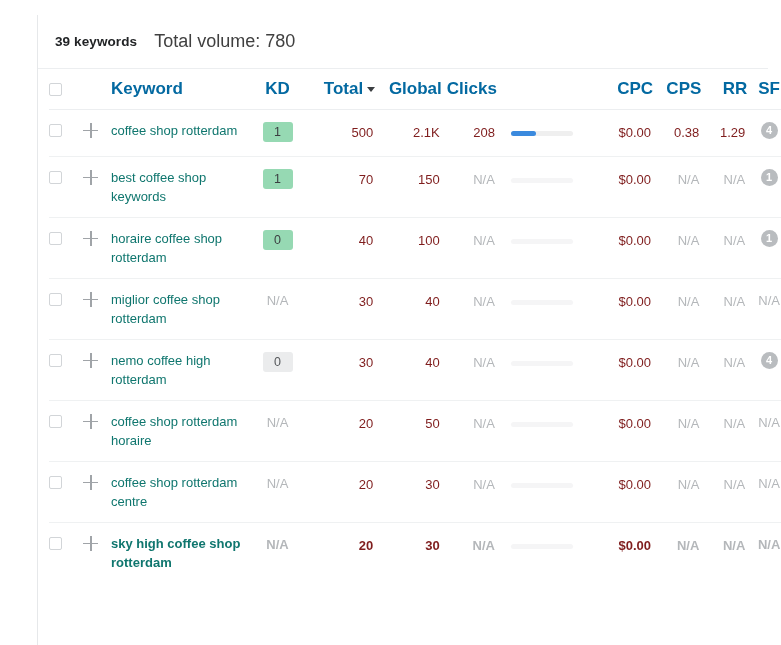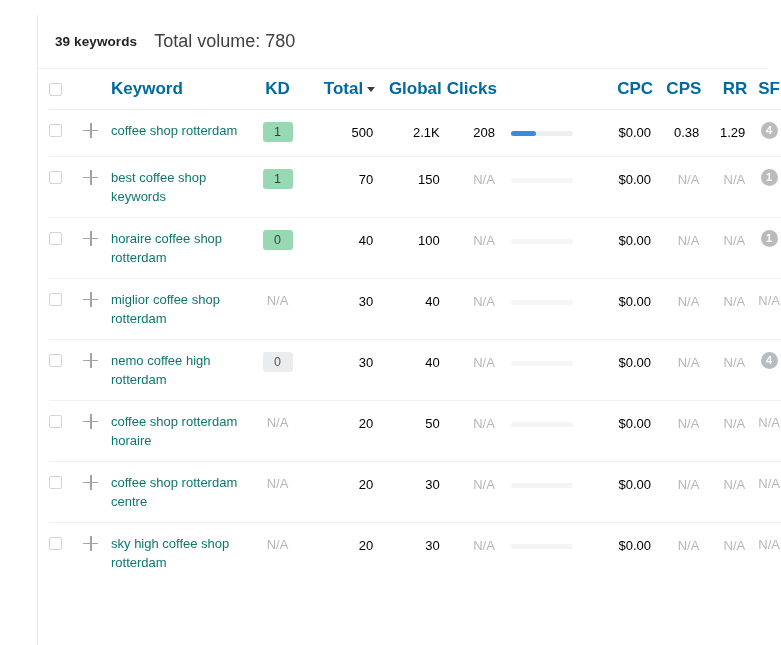--- a/index.html
+++ b/index.html
@@ -93,21 +93,21 @@
   th.align-l { text-align: left; }
   th.align-r { text-align: right; }
   th.align-c { }
 
   tbody td {
     font-size: 13px;
     padding: 0;
     vertical-align: top;
     border-bottom: 1px solid #eff1f2;
   }
-  tbody tr:last-child td { border-bottom: none; }
+  tbody tr:last-child td { border-bottom: none; font-weight: bold; }
 
   
   .checkbox {
     width: 13px;
     height: 13px;
     border: 1px solid #d2d5d8;
     border-radius: 2px;
     background: #fff;
     box-sizing: border-box;
     display: block;
@@ -168,21 +168,21 @@
     font-size: 13px;
     line-height: 20px;
   }
 
   
   .num {
     text-align: right;
     padding-top: 13px;
     padding-bottom: 13px;
     padding-right: 2px;
-    color: #000000;
+    color: #7f1d1d;
     font-size: 13px;
     line-height: 20px;
     white-space: nowrap;
   }
   .num.muted { color: #b4b7ba; }
 
   
   .bar-cell { padding-top: 13px; padding-bottom: 13px; padding-left: 14px; }
   .bar-track {
     position: relative;

